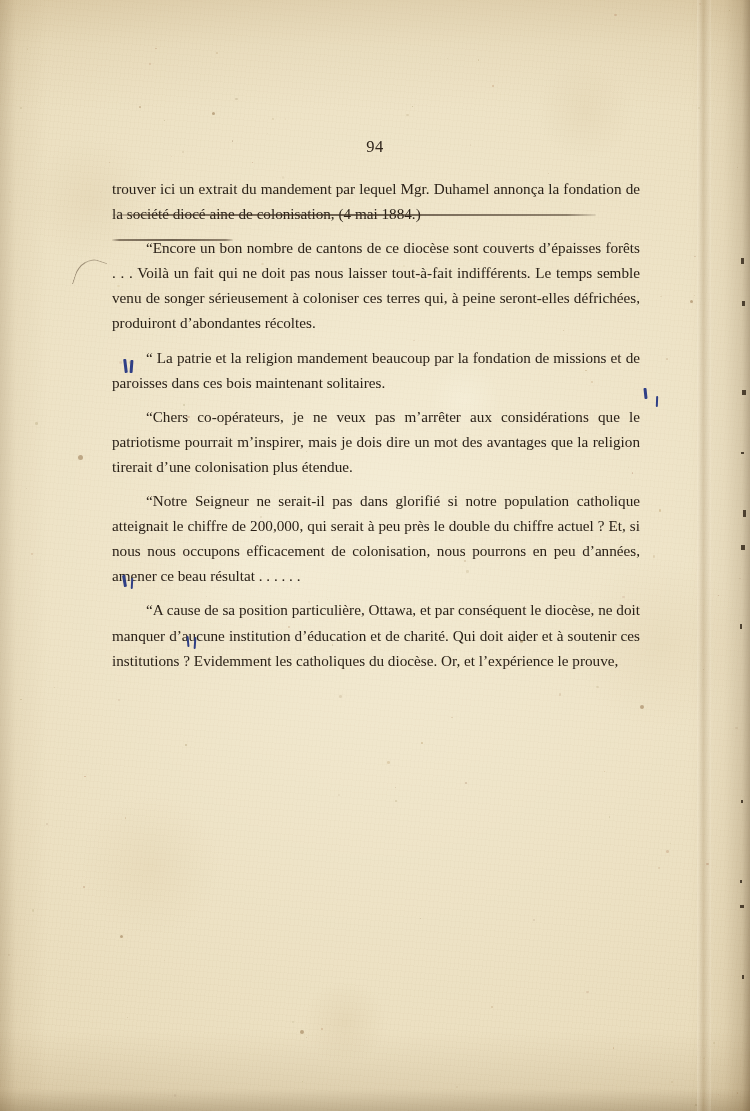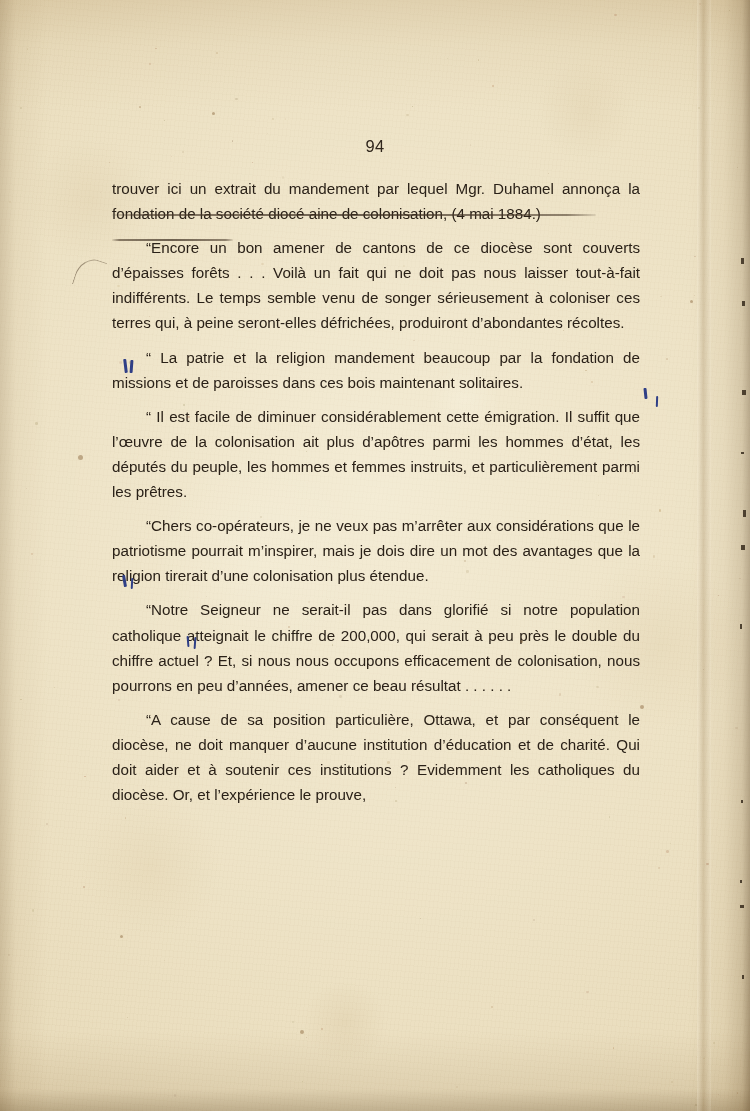--- a/index.html
+++ b/index.html
@@ -6,21 +6,21 @@
     margin: 0;
     padding: 0;
     background: #6b6b6b;
   }
 
   #page {
     position: relative;
     width: 750px;
     height: 1111px;
     overflow: hidden;
-    font-family: Liberation Sans, sans-serif;
+    font-family: Liberation Serif, serif;
     
     background-color: #e9dcbd;
     background-image:
       
       radial-gradient(ellipse 150% 120% at 50% 45%,
         rgba(255,252,238,0.55) 0%,
         rgba(255,250,232,0.25) 38%,
         rgba(196,167,116,0.00) 62%,
         rgba(163,130,78,0.30) 88%,
         rgba(128,97,54,0.48) 100%),
@@ -198,23 +198,22 @@
 
   <div id="paper-mottle"></div>
   <div id="crease"></div>
 
   <div id="content">
 
     <div class="page-number">94</div>
 
     <div class="body-text">
       <p class="para noindent">trouver ici un extrait du mandement par lequel Mgr. Duhamel annonça la fondation de la société diocé aine de colonisation, (4 mai 1884.)</p>
-      <p class="para indent">“Encore un bon amener de cantons de ce diocèse sont couverts d’épaisses forêts . . . Voilà un fait qui ne doit pas nous laisser tout-à-fait indifférents.   Le temps semble venu de songer sérieusement à coloniser ces terres qui, à peine seront-elles défrichées, produiront d’abondantes récoltes.</p>
+      <p class="para indent">“Encore un bon nombre de cantons de ce diocèse sont couverts d’épaisses forêts . . . Voilà un fait qui ne doit pas nous laisser tout-à-fait indifférents.   Le temps semble venu de songer sérieusement à coloniser ces terres qui, à peine seront-elles défrichées, produiront d’abondantes récoltes.</p>
       <p class="para indent">“ La patrie et la religion mandement beaucoup par la fondation de missions et de paroisses dans ces bois maintenant solitaires.</p>
-      <p class="para indent">“ Il est facile de diminuer considérablement cette émigration. Il suffit que l’œuvre de la colonisation ait plus d’apôtres parmi les hommes d’état, les députés du peuple, les hommes et femmes instruits, et particulièrement parmi les prêtres.</p>
       <p class="para indent">“Chers co-opérateurs, je ne veux pas m’arrêter aux considérations que le patriotisme pourrait m’inspirer, mais je dois dire un mot des avantages que la religion tirerait d’une colonisation plus étendue.</p>
       <p class="para indent">“Notre Seigneur ne serait-il pas dans glorifié si notre population catholique atteignait le chiffre de 200,000, qui serait à peu près le double du chiffre actuel ?   Et, si nous nous occupons efficacement de colonisation, nous pourrons en peu d’années, amener ce beau résultat . . . . . .</p>
       <p class="para indent">“A cause de sa position particulière, Ottawa, et par conséquent le diocèse, ne doit manquer d’aucune institution d’éducation et de charité.   Qui doit aider et à soutenir ces institutions ?   Evidemment les catholiques du diocèse. Or, et l’expérience le prouve,</p>
     </div>
 
     <div class="pencil-ul" id="ul-1"></div>
     <div class="pencil-ul" id="ul-2"></div>
 
     <div id="margin-arc"></div>
 

